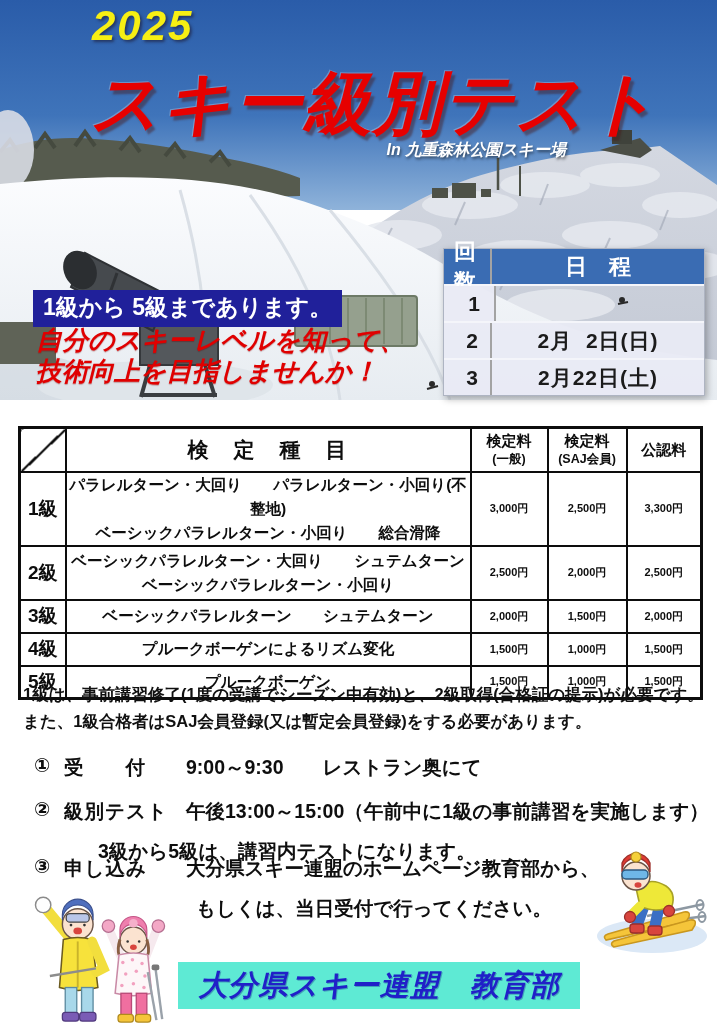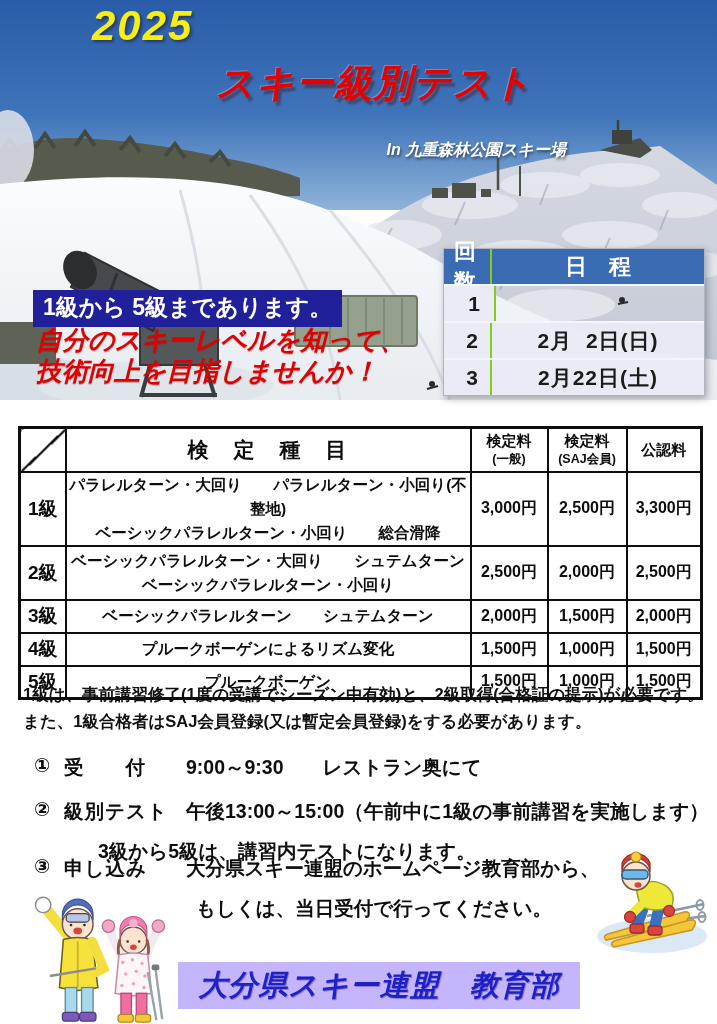--- a/index.html
+++ b/index.html
@@ -6,61 +6,61 @@
   *{box-sizing:border-box;font-family:"Liberation Sans","DejaVu Sans",sans-serif;}
   #poster{position:relative;width:717px;height:1024px;background:#ffffff;margin:0 auto;overflow:hidden;}
 
   
   #photo{position:absolute;left:0;top:0;width:717px;height:400px;}
 
   
   .year{position:absolute;left:92px;top:2px;font-size:42px;font-weight:bold;font-style:italic;
         color:#f7ef13;text-shadow:2px 2px 3px rgba(30,30,60,.65);letter-spacing:2px;}
   .main-title{position:absolute;left:57px;top:58px;width:634px;text-align:center;
-        font-size:38px;font-weight:bold;font-style:italic;color:#e60000;letter-spacing:1px;
+        font-size:69px;font-weight:bold;font-style:italic;color:#e60000;letter-spacing:1px;
         text-shadow:3px 4px 2px rgba(70,25,25,.45), -1px -1px 0 rgba(255,255,255,.25);white-space:nowrap;}
   .sub-title{position:absolute;left:166px;top:140px;width:400px;text-align:right;
         font-size:16px;font-weight:bold;font-style:italic;color:#ffffff;
         text-shadow:1px 2px 3px rgba(0,0,0,.55);white-space:nowrap;}
 
   
   .intro-banner{position:absolute;left:33px;top:290px;background:#20209a;color:#fff;
         font-size:23px;font-weight:bold;padding:2px 10px 4px 10px;white-space:nowrap;}
   .intro-red{position:absolute;left:36px;font-size:26px;font-weight:bold;font-style:italic;
         color:#e00000;white-space:nowrap;text-shadow:0 1px 1px rgba(120,0,0,.35);}
   .intro-red.l1{top:323px;} .intro-red.l2{top:354px;}
 
   
   .sched{position:absolute;left:443px;top:248px;width:262px;border:1px solid #aeb4c2;
          box-shadow:2px 3px 7px rgba(0,0,0,.3);font-weight:bold;}
   .sched-row{display:flex;}
   .sched-cell{display:flex;align-items:center;justify-content:center;}
   .sched-head .sched-cell{background:#3a6cb3;color:#fff;font-size:22px;height:35px;}
   .sched-body .sched-cell{background:rgba(233,234,244,.95);color:#1b1b1b;font-size:21px;height:35px;}
-  .sched .c1{width:52px;border-right:2px solid #84cc16;padding-left:10px;}
+  .sched .c1{width:52px;border-right:2px solid #a3a3a3;padding-left:10px;}
   .sched .c2{width:235px;}
   .sched-body{border-top:2px solid #f4f5fa;}
   .sched-date{letter-spacing:1px;white-space:pre;}
 
   
   .fee-table{position:absolute;left:18px;top:426px;width:682px;border-collapse:collapse;table-layout:fixed;}
   .fee-table td,.fee-table th{border:2px solid #0d0d0d;color:#0d0d0d;padding:0;}
   .fee-table{border:3px solid #0d0d0d;}
   .th-items{font-size:21px;font-weight:bold;letter-spacing:2px;text-align:center;}
   .th-fee{font-size:15px;font-weight:bold;text-align:center;line-height:18px;vertical-align:middle;}
   .th-fee .sub{font-size:12.5px;display:block;}
   .corner{background:
      linear-gradient(to bottom right, transparent calc(50% - 1.2px), #0d0d0d calc(50% - 1.2px),
                      #0d0d0d calc(50% + 1.2px), transparent calc(50% + 1.2px));}
   .td-level{font-size:19px;font-weight:bold;text-align:center;vertical-align:middle;}
   .td-items{font-size:15.5px;font-weight:bold;text-align:center;vertical-align:middle;
             padding:4px 6px 4px 13px;line-height:24px;margin-left:32px;}
   .td-items .line2:empty{display:none;}
   .td-items span{display:block;white-space:pre-wrap;}
-  .td-fee{font-size:16px;font-weight:bold;text-align:center;vertical-align:middle;}
+  .td-fee{font-size:11px;font-weight:bold;text-align:center;vertical-align:middle;}
   .r-tall{height:56px;} .r-mid{height:54px;} .r-short{height:33px;} .r-head{height:44px;}
 
   
   .notes{position:absolute;left:23px;top:681px;width:678px;font-size:16.5px;font-weight:bold;
          color:#101010;line-height:27px;}
   .notes div{white-space:nowrap;}
 
   
   .proc{position:absolute;left:34px;width:670px;font-size:19.5px;font-weight:bold;color:#0e0e0e;}
   .proc-row{display:flex;align-items:flex-start;}
@@ -70,21 +70,21 @@
   .proc-line2{margin-top:13px;white-space:nowrap;}
   #proc-1{top:754px;} #proc-2{top:798px;} #proc-3{top:855px;}
   #proc-2 .proc-line2{margin-left:64px;}
   #proc-3 .proc-line2{margin-left:162px;}
 
   
   #kids{position:absolute;left:20px;top:880px;width:150px;height:144px;}
   #skier{position:absolute;left:592px;top:848px;width:122px;height:112px;}
 
   
-  .footer-banner{position:absolute;left:178px;top:962px;width:402px;height:47px;background:#c4b5fd;
+  .footer-banner{position:absolute;left:178px;top:962px;width:402px;height:47px;background:#5eead4;
         display:flex;align-items:center;justify-content:center;}
   .footer-banner span{font-size:29px;font-weight:bold;font-style:italic;color:#2020c8;
         letter-spacing:1px;white-space:nowrap;text-shadow:1px 1px 0 rgba(0,0,120,.3);}
 </style>
 </head>
 <body>
 
 <div id="poster">
 
   <svg id="photo" viewBox="0 0 717 400" preserveAspectRatio="none">

